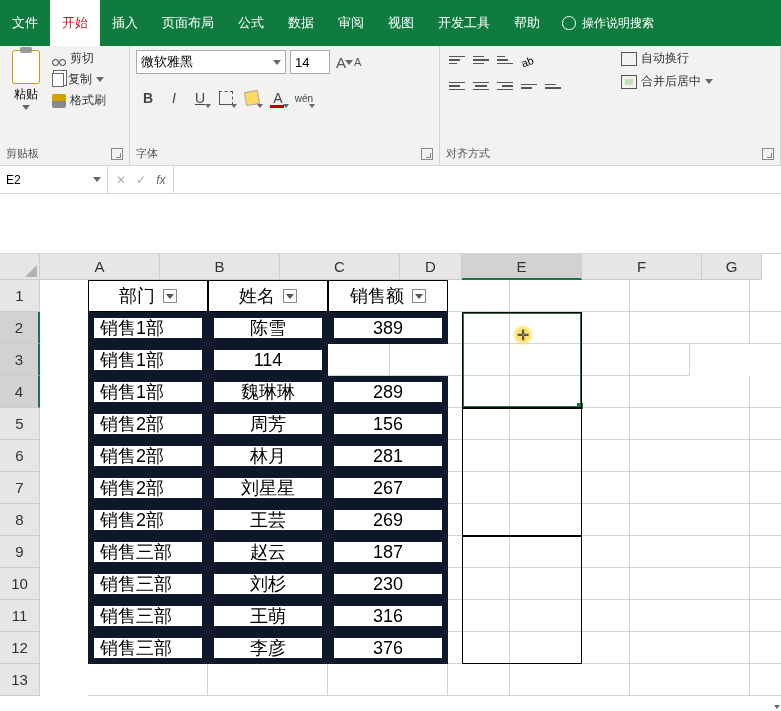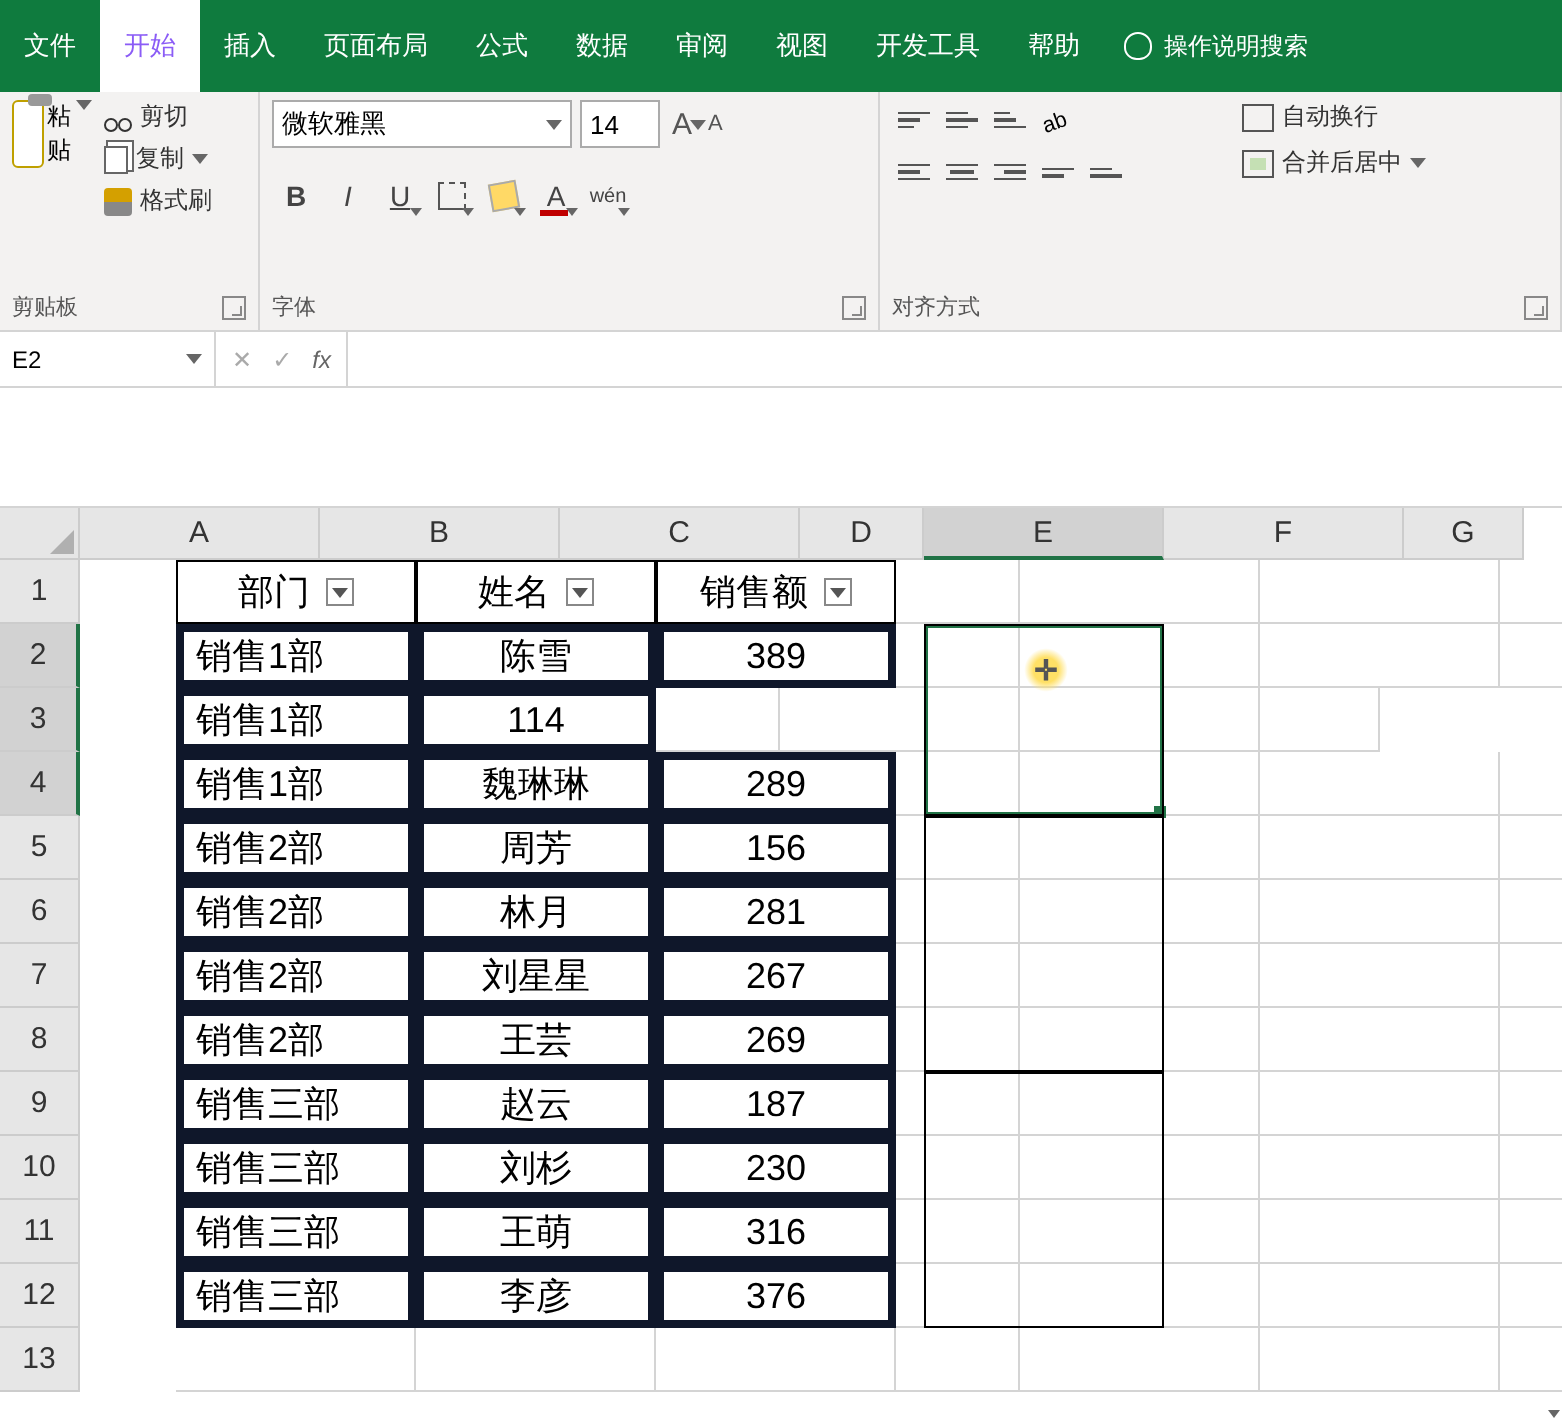--- a/index.html
+++ b/index.html
@@ -1,34 +1,34 @@
 <!DOCTYPE html>
 <html><head>
 <meta charset="utf-8">
 <style>
 * { box-sizing: border-box; margin: 0; padding: 0; font-family: "Microsoft YaHei", sans-serif; }
 body { background: #fff; width: 781px; height: 711px; overflow: hidden; font-size: 12px; }
 
 
 .tab-bar { background: #0f7b3e; height: 46px; display: flex; align-items: stretch; color: #fff; }
 .tab { padding: 0 12px; display: flex; align-items: center; font-size: 13px; cursor: pointer; }
-.tab.active { background: #fff; color: #8b5cf6; }
+.tab.active { background: #fff; color: #b91c1c; }
 .tell-me { display: flex; align-items: center; gap: 6px; padding: 0 10px; }
 .bulb { width: 14px; height: 14px; border: 1.5px solid #fff; border-radius: 50% 50% 45% 45%; position: relative; }
 
 
 .ribbon { background: #f3f2f1; height: 120px; display: flex; border-bottom: 1px solid #d4d4d4; }
 .group { border-right: 1px solid #d4d4d4; display: flex; flex-direction: column; padding: 4px 6px 2px; }
 .group-body { flex: 1; display: flex; gap: 6px; }
 .group-label { font-size: 11px; color: #555; text-align: center; padding: 2px 0; display: flex; justify-content: center; align-items: center; gap: 4px; }
 .launcher { width: 12px; height: 12px; border: 1px solid #888; position: relative; margin-left: auto; }
 .launcher::after { content: ""; position: absolute; right: 1px; bottom: 1px; width: 4px; height: 4px; border-right: 1px solid #888; border-bottom: 1px solid #888; }
 
 
-.paste-btn { display: flex; flex-direction: row; gap: 2px; width: 40px; }
+.paste-btn { display: flex; flex-direction: column; align-items: center; gap: 2px; width: 40px; }
 .paste-icon { width: 28px; height: 34px; background: #fff; border: 1px solid #bfa000; border-radius: 3px; position: relative; }
 .paste-icon::before { content: ""; position: absolute; top: -4px; left: 7px; width: 12px; height: 6px; background: #999; border-radius: 2px; }
 .small-btns { display: flex; flex-direction: column; gap: 4px; }
 .small-btn { display: flex; align-items: center; gap: 4px; font-size: 12px; color: #333; }
 .scissors { width: 14px; height: 14px; position: relative; }
 .scissors::before, .scissors::after { content: ""; position: absolute; width: 5px; height: 5px; border: 1.5px solid #333; border-radius: 50%; bottom: 0; }
 .scissors::before { left: 0; } .scissors::after { right: 0; }
 .copy-icon { width: 12px; height: 14px; border: 1px solid #666; background: #fff; box-shadow: 2px -2px 0 #fff, 2px -2px 0 1px #666; }
 .fmt-icon { width: 14px; height: 14px; background: linear-gradient(#d4a000 50%, #888 50%); border-radius: 2px; }
 
@@ -76,21 +76,21 @@
 .col-headers { display: flex; }
 .col-h { height: 26px; background: #e6e6e6; border-right: 1px solid #ccc; border-bottom: 1px solid #ccc; display: flex; align-items: center; justify-content: center; font-size: 15px; color: #333; }
 .col-h.sel { background: #d2d2d2; border-bottom: 2px solid #217346; }
 .row-headers { display: flex; flex-direction: column; }
 .row-h { width: 40px; background: #e6e6e6; border-right: 1px solid #ccc; border-bottom: 1px solid #ccc; display: flex; align-items: center; justify-content: center; font-size: 15px; color: #333; }
 .row-h.sel { background: #d2d2d2; border-right: 2px solid #217346; }
 .cells { position: relative; }
 .cell-row { display: flex; padding-left: 48px; }
 .cell { border-right: 1px solid #d4d4d4; border-bottom: 1px solid #d4d4d4; display: flex; align-items: center; justify-content: center; font-size: 18px; background: #fff; }
 .hdr-cell { border: 1px solid #000; font-size: 18px; justify-content: center; gap: 4px; }
-.data-cell { border: 4px solid #0f172a; }
+.data-cell { border: 6px solid #0f172a; }
 .filter-box { width: 14px; height: 14px; border: 1px solid #888; display: flex; align-items: center; justify-content: center; margin-left: 4px; }
 .filter-box .dd-arrow { border-top-color: #555; }
 .outline-box { position: absolute; border: 1px solid #000; pointer-events: none; }
 .active-cell { position: absolute; border: 2px solid #217346; pointer-events: none; }
 .active-cell::after { content: ""; position: absolute; right: -3px; bottom: -3px; width: 6px; height: 6px; background: #217346; }
 .cursor-highlight { width: 22px; height: 22px; background: radial-gradient(circle, #ffe066 40%, rgba(255,224,102,0) 70%); border-radius: 50%; position: absolute; display: flex; align-items: center; justify-content: center; }
 .plus-cursor { font-size: 14px; color: #555; font-weight: bold; }
 
 
 .cA { width: 120px; } .cB { width: 120px; } .cC { width: 120px; }

